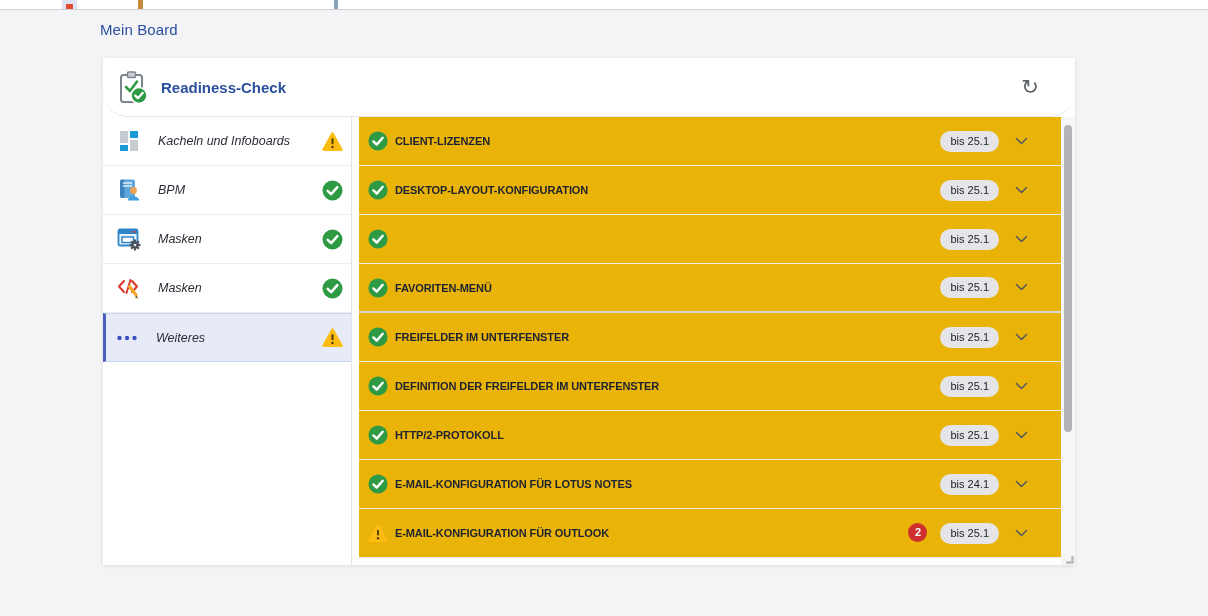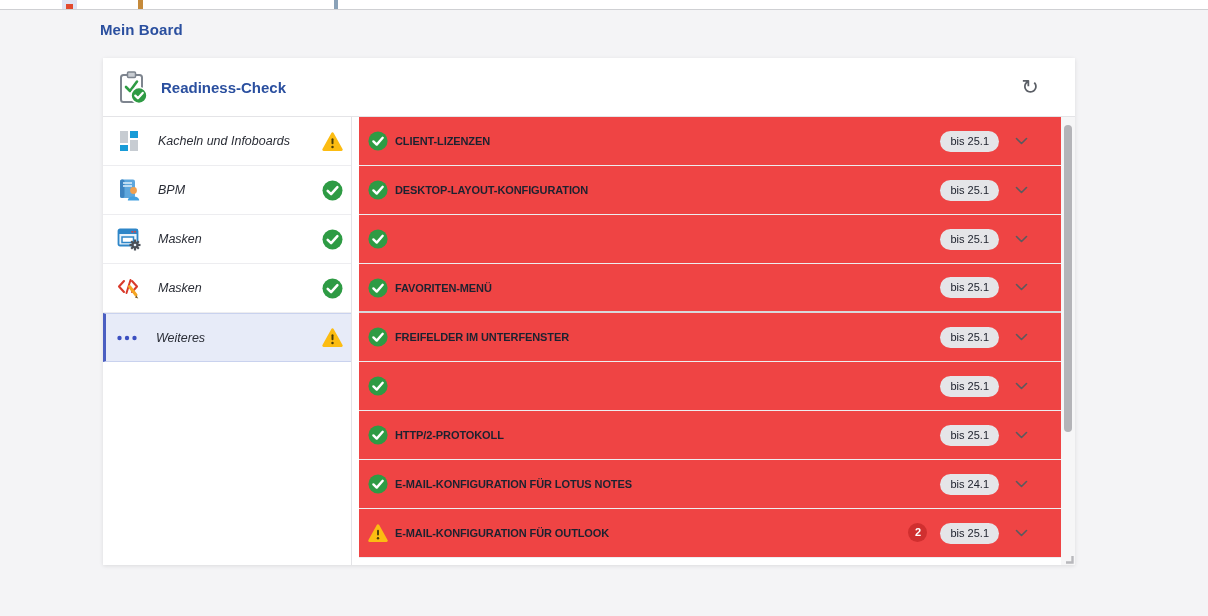--- a/index.html
+++ b/index.html
@@ -17,30 +17,30 @@
     background:#ffffff; border-bottom:1px solid #cfd0d3;
   }
   .sliver { position:absolute; top:0; height:9px; }
   .sliver-a { left:62px; width:15px; background:#dfe3f4; }
   .sliver-a::after { content:""; position:absolute; left:4px; top:4px; width:7px; height:5px; background:#e2492f; }
   .sliver-b { left:138px; width:5px; background:#c58a3a; }
   .sliver-c { left:334px; width:4px; background:#8aa2b8; }
 
   .board-title {
     position:absolute; left:100px; top:21px;
-    font-size:15px; font-weight:bold; color:#2a4f9f; letter-spacing:0.1px;
+    font-size:15px; font-weight:normal; color:#2a4f9f; letter-spacing:0.1px;
   }
 
   .panel {
     position:absolute; left:103px; top:58px; width:972px; height:507px;
     background:#ffffff; box-shadow:0 1px 4px rgba(0,0,0,0.10);
   }
   .panel-header {
     height:59px; display:flex; align-items:center;
-    padding-left:11px; border-bottom:1px solid #e4e4e7;
+    padding-left:11px; border-bottom:1px solid #e4e4e7;border-radius:25px;
   }
   .panel-title { margin-left:11px; font-size:15px; font-weight:bold; color:#2a4f9f; }
   .refresh-btn {
     margin-left:auto; margin-right:32px; width:26px; height:26px;
     border:none; background:transparent; cursor:pointer;
     font-family:"DejaVu Sans",sans-serif; font-size:21px; color:#5b5f66; line-height:24px;
   }
 
   .panel-body { display:flex; height:448px; }
 
@@ -58,21 +58,21 @@
     background:#e7ebf8;
     border-top:1px solid #c9d2ee; border-bottom:1px solid #c9d2ee;
     padding-left:8px; border-left:3px solid #4a5ec1;
   }
 
   
   .check-list { flex:1; margin-left:7px; display:flex; flex-direction:column; }
   .check-row {
     height:49px; display:flex; align-items:center;
     padding-left:9px; padding-right:30px;
-    border-bottom:1px solid #ededf0; cursor:pointer; background:#ef4444;
+    border-bottom:1px solid #ededf0; cursor:pointer; background:#eab308;
   }
   .check-row.group-end { border-bottom:2px solid #d8d8db; }
   .row-status { width:20px; height:20px; flex:0 0 20px; }
   .row-label {
     margin-left:7px; font-size:11px; font-weight:bold; color:#1c2230;
     letter-spacing:-0.1px; text-transform:uppercase;
   }
   .row-right { margin-left:auto; display:flex; align-items:flex-start; gap:13px; }
   .count-badge {
     min-width:19px; height:19px; border-radius:10px; background:#d02f2f;
@@ -286,20 +286,21 @@
               </svg>
           </button>
         </span>
       </div>
 
       <div class="check-row">
         <svg class="row-status" viewBox="0 0 20 20">
           <circle cx="10" cy="10" r="9.6" fill="#2e9b44"></circle>
           <polyline points="5.4,10.4 8.7,13.6 14.7,6.8" fill="none" stroke="#ffffff" stroke-width="2.4" stroke-linecap="round" stroke-linejoin="round"></polyline>
         </svg>
+        <span class="row-label">DEFINITION DER FREIFELDER IM UNTERFENSTER</span>
         <span class="row-right">
           <span class="pill">bis 25.1</span>
           <button class="chevron-btn">
             <svg width="13" height="8" viewBox="0 0 13 8">
                 <polyline points="1.5,1.5 6.5,6.5 11.5,1.5" fill="none" stroke="#5a5a5e" stroke-width="1.6" stroke-linecap="round" stroke-linejoin="round"></polyline>
               </svg>
           </button>
         </span>
       </div>
 

